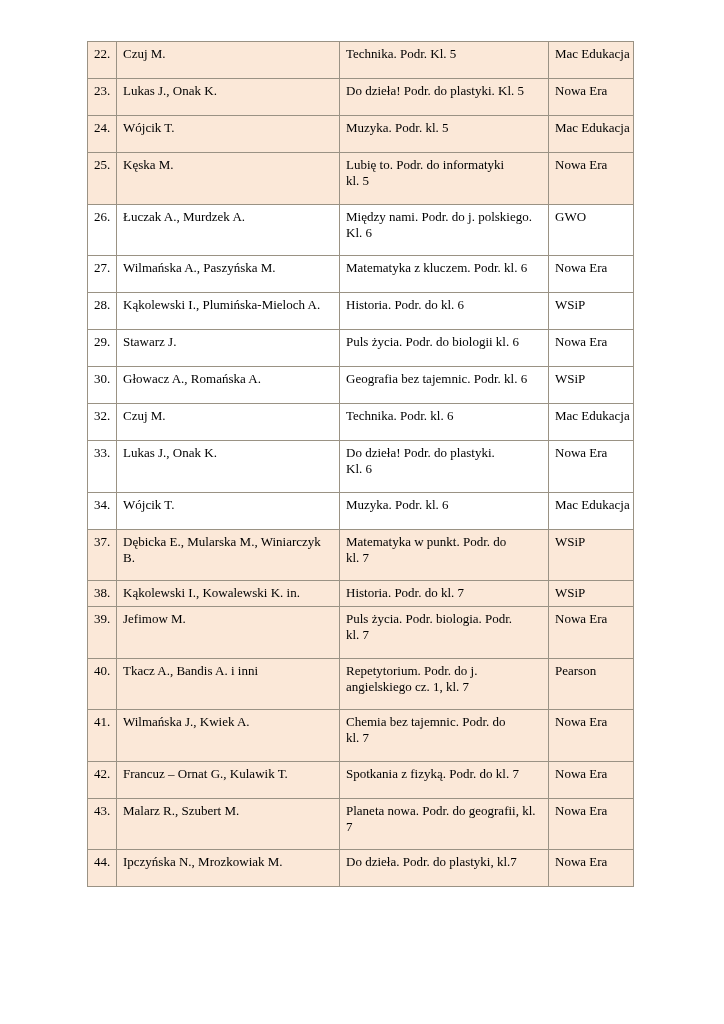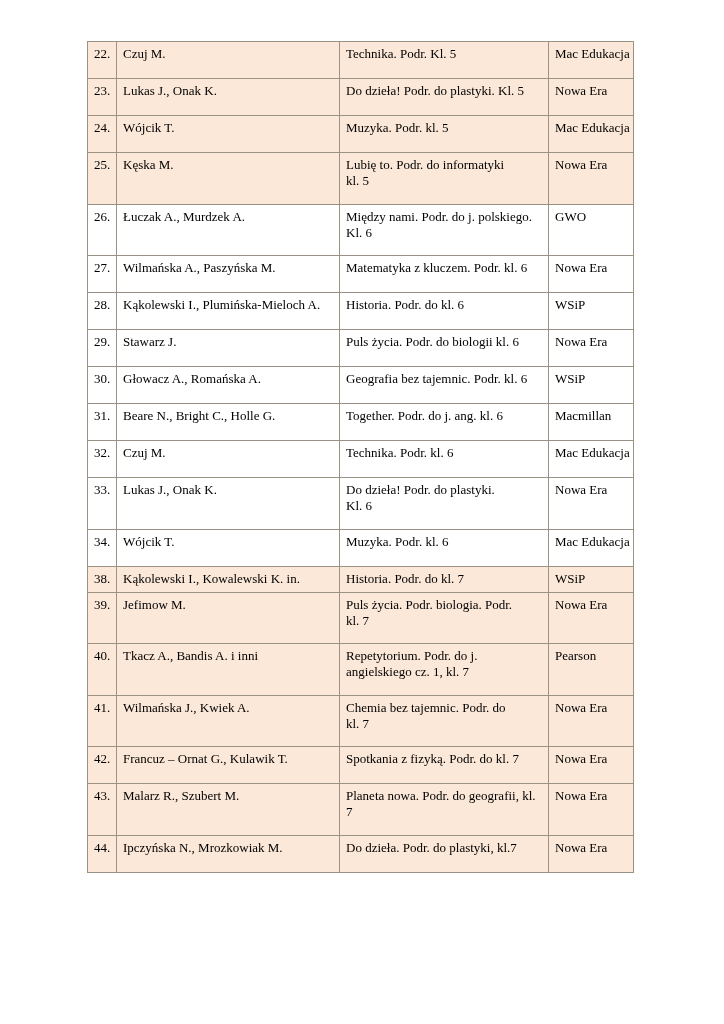--- a/index.html
+++ b/index.html
@@ -104,43 +104,45 @@
     <td class="cell-title">Puls życia. Podr. do biologii kl. 6</td>
     <td class="cell-publisher">Nowa Era</td>
   </tr>
         <tr>
     <td class="cell-number">30.</td>
     <td class="cell-author">Głowacz A., Romańska A.</td>
     <td class="cell-title">Geografia bez tajemnic. Podr. kl. 6</td>
     <td class="cell-publisher">WSiP</td>
   </tr>
         <tr>
-    <td class="cell-number">31.</td>
-    <td class="cell-author">Beare N., Bright C., Holle G.</td>
-    <td class="cell-title">Together. Podr. do j. ang. kl. 6</td>
-    <td class="cell-publisher">Macmillan</td>
-  </tr>
-        <tr>
     <td class="cell-number">32.</td>
     <td class="cell-author">Czuj M.</td>
     <td class="cell-title">Technika. Podr. kl. 6</td>
     <td class="cell-publisher">Mac Edukacja</td>
   </tr>
         <tr>
     <td class="cell-number">33.</td>
     <td class="cell-author">Lukas J., Onak K.</td>
     <td class="cell-title">Do dzieła! Podr. do plastyki.
 Kl. 6</td>
     <td class="cell-publisher">Nowa Era</td>
   </tr>
         <tr>
     <td class="cell-number">34.</td>
     <td class="cell-author">Wójcik T.</td>
     <td class="cell-title">Muzyka. Podr. kl. 6</td>
     <td class="cell-publisher">Mac Edukacja</td>
+  </tr>
+        <tr class="shaded">
+    <td class="cell-number">37.</td>
+    <td class="cell-author">Dębicka E., Mularska M., Winiarczyk
+B.</td>
+    <td class="cell-title">Matematyka w punkt. Podr. do
+kl. 7</td>
+    <td class="cell-publisher">WSiP</td>
   </tr>
         <tr class="shaded" style="height: 26px;">
     <td class="cell-number" style="padding-bottom: 4px;">38.</td>
     <td class="cell-author" style="padding-bottom: 4px; margin-left: 37px;">Kąkolewski I., Kowalewski K. in.</td>
     <td class="cell-title" style="padding-bottom: 4px;">Historia. Podr. do kl. 7</td>
     <td class="cell-publisher" style="padding-bottom: 4px;">WSiP</td>
   </tr>
         <tr class="shaded">
     <td class="cell-number">39.</td>
     <td class="cell-author">Jefimow M.</td>

